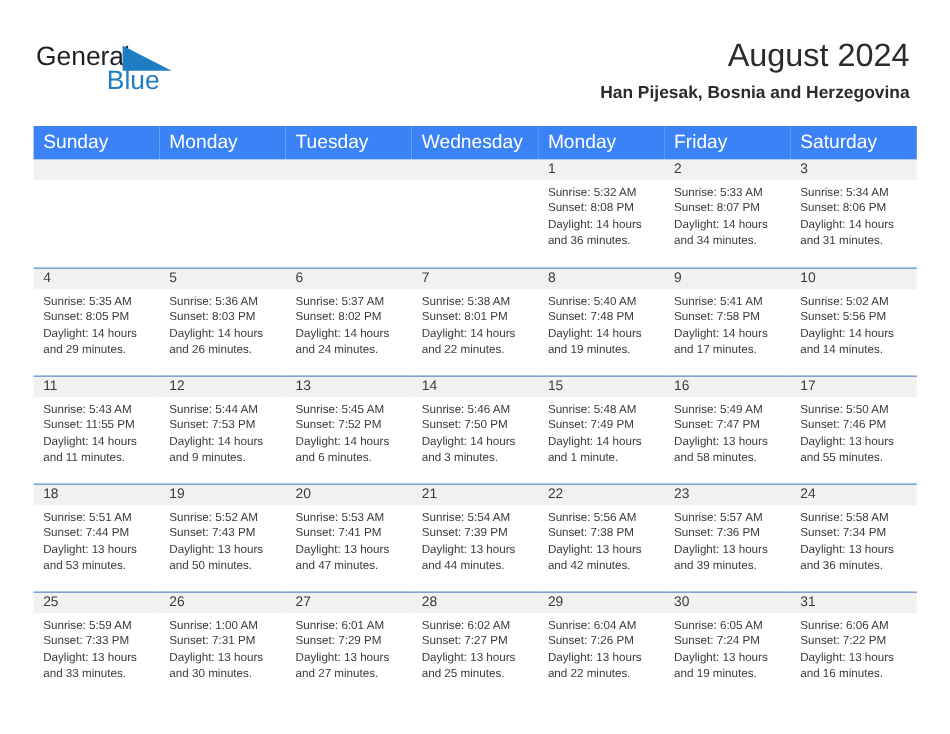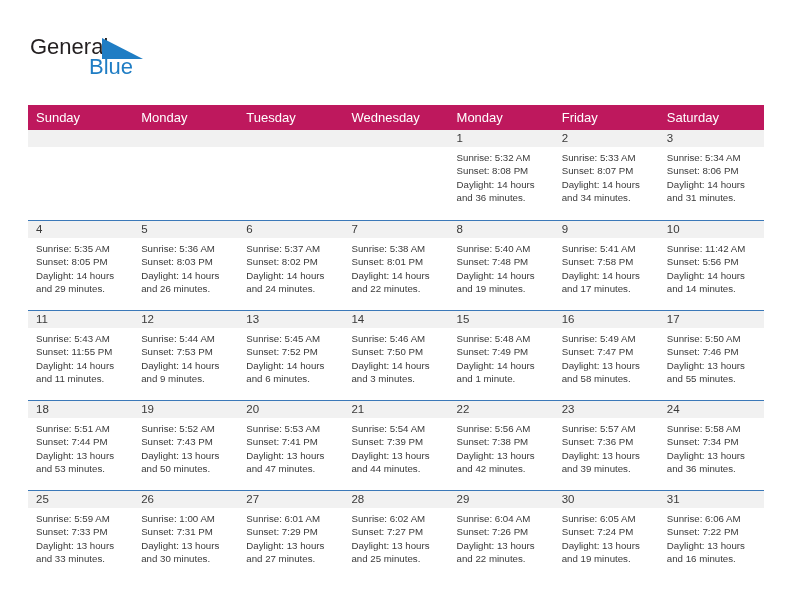--- a/index.html
+++ b/index.html
@@ -82,23 +82,23 @@
   
   .cal {
     position: absolute;
     left: 28px;
     top: 105px;
     width: 736px;
     border-collapse: collapse;
     table-layout: fixed;
   }
   .cal th {
-    background: #be185d;
+    background: #3b82f6;
     color: #ffffff;
-    font-size: 13px;
+    font-size: 16px;
     font-weight: normal;
     text-align: left;
     padding: 5px 0 5px 8px;
     height: 11px;
     border: none;
   }
   .cal td {
     vertical-align: top;
     padding: 0;
     border: none;
@@ -146,20 +146,24 @@
     <div class="logo">
       <span class="logo-general">General</span>
       <span class="logo-tri">
         <svg width="42" height="22" viewBox="0 0 42 22" xmlns="http://www.w3.org/2000/svg">
           <polygon points="0,21 41,21 0,0" fill="#1f7dc4"></polygon>
         </svg>
       </span>
       <span class="logo-blue">Blue</span>
     </div>
 
+    <div class="title-block">
+      <div class="cal-title">August 2024</div>
+      <div class="cal-subtitle">Han Pijesak, Bosnia and Herzegovina</div>
+    </div>
 
   </div>
 
   <table class="cal">
     <thead>
       <tr>
         <th>Sunday</th>
         <th>Monday</th>
         <th>Tuesday</th>
         <th>Wednesday</th>
@@ -288,21 +292,21 @@
                 <div>Sunset: 7:58 PM</div>
                 <div>Daylight: 14 hours</div>
                 <div>and 17 minutes.</div>
               </div>
             </div>
           </td>
           <td>
             <div class="cell">
               <div class="daynum-band">10</div>
               <div class="details">
-                <div>Sunrise: 11:42 AM</div>
+                <div>Sunrise: 5:02 AM</div>
                 <div>Sunset: 5:56 PM</div>
                 <div>Daylight: 14 hours</div>
                 <div>and 14 minutes.</div>
               </div>
             </div>
           </td>
         </tr>
         <tr>
           <td>
             <div class="cell">

